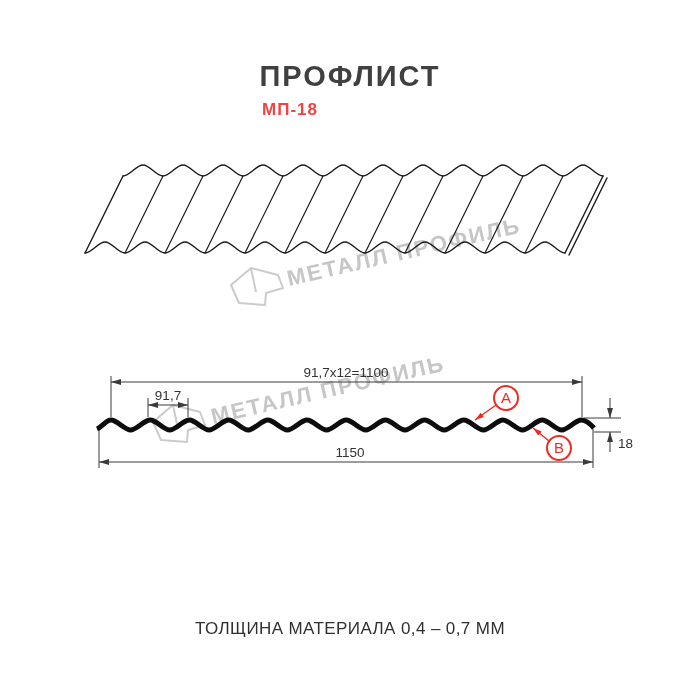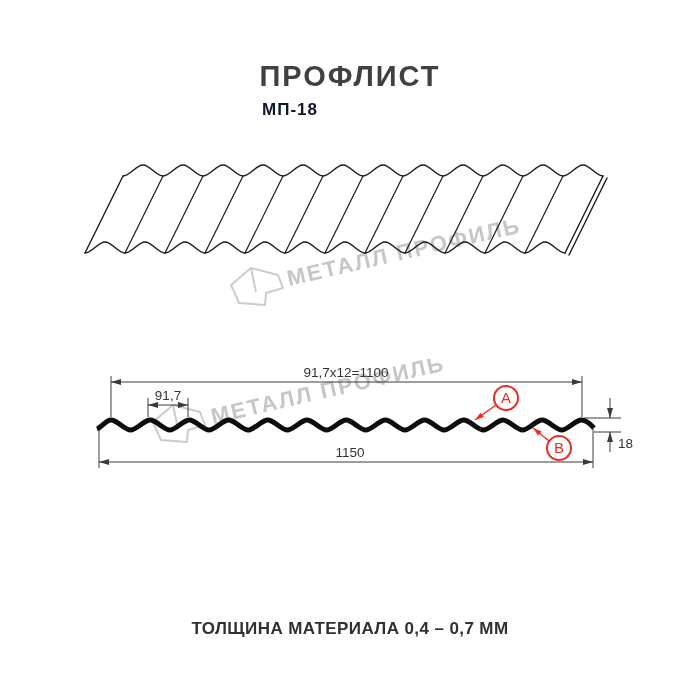--- a/index.html
+++ b/index.html
@@ -6,25 +6,25 @@
   body{
     width:700px;height:700px;position:relative;background:#ffffff;overflow:hidden;
     font-family:"Liberation Sans","DejaVu Sans",sans-serif;
   }
   .title{
     position:absolute;top:60px;left:0;width:700px;text-align:center;
     font-size:29px;font-weight:700;letter-spacing:2px;color:#404040;
   }
   .subtitle{
     position:absolute;top:100px;left:0;width:580px;text-align:center;
-    font-size:17px;font-weight:700;letter-spacing:1px;color:#0f172a;
+    font-size:17px;font-weight:700;letter-spacing:1px;color:#ef4444;
   }
   .footer{
     position:absolute;top:619px;left:0;width:700px;text-align:center;
-    font-size:17px;font-weight:700;letter-spacing:.4px;color:#303030;
+    font-size:17px;font-weight:400;letter-spacing:.4px;color:#303030;
   }
   svg.stage{position:absolute;left:0;top:0;width:700px;height:700px;}
   .dim-text{font-family:"Liberation Sans","DejaVu Sans",sans-serif;font-size:13.5px;fill:#333;}
   .wm-text{
     font-family:"Liberation Sans","DejaVu Sans",sans-serif;
     font-size:22px;font-weight:700;letter-spacing:2px;fill:#c6c6c6;
   }
   .marker-letter{font-family:"Liberation Sans","DejaVu Sans",sans-serif;font-size:15px;fill:#ee2b23;}
 </style>
 </head>

